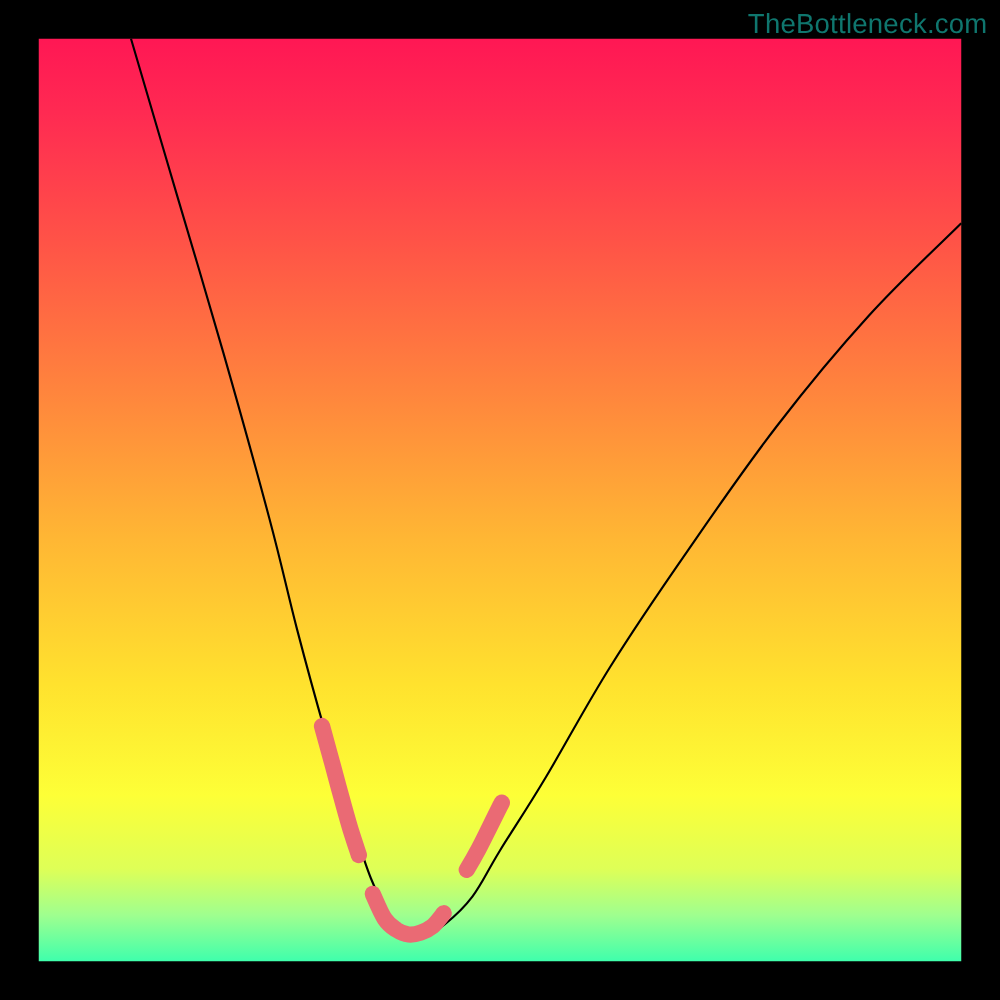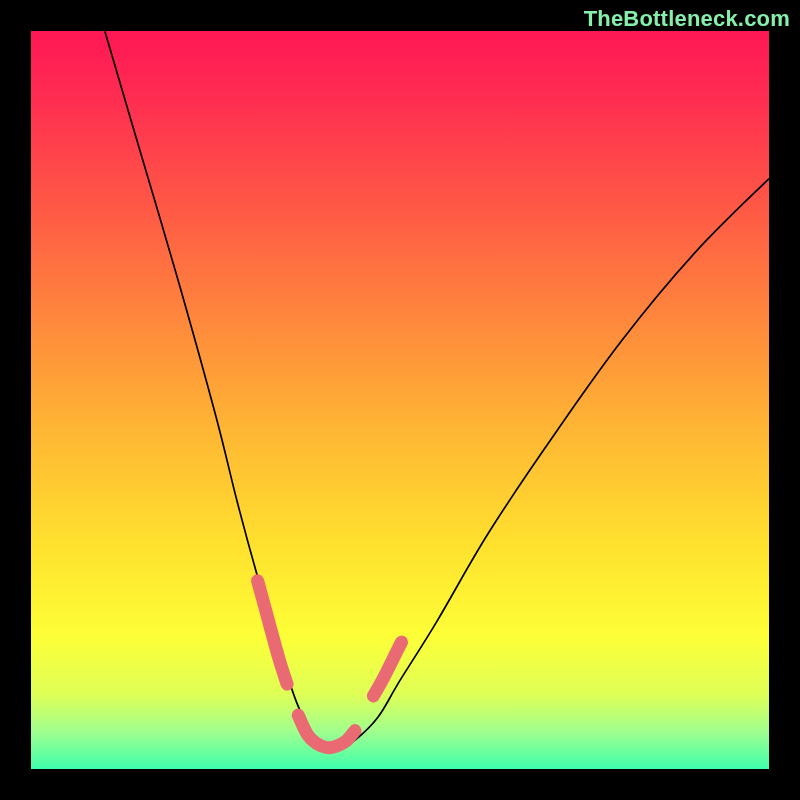--- a/index.html
+++ b/index.html
@@ -28,23 +28,23 @@
       #fdff37 82%,
       #deff57 90%,
       #9fff8f 95%,
       #3fffac 100%
     );
   }
   .watermark {
     position: absolute;
     top: 6px;
     right: 10px;
-    color: #86efac;
+    color: #0f766e;
     font-size: 22px;
-    font-weight: 700;
+    font-weight: 400;
     letter-spacing: 0.2px;
   }
   svg.overlay {
     position: absolute;
     left: 0;
     top: 0;
     width: 738px;
     height: 738px;
     overflow: visible;
   }

